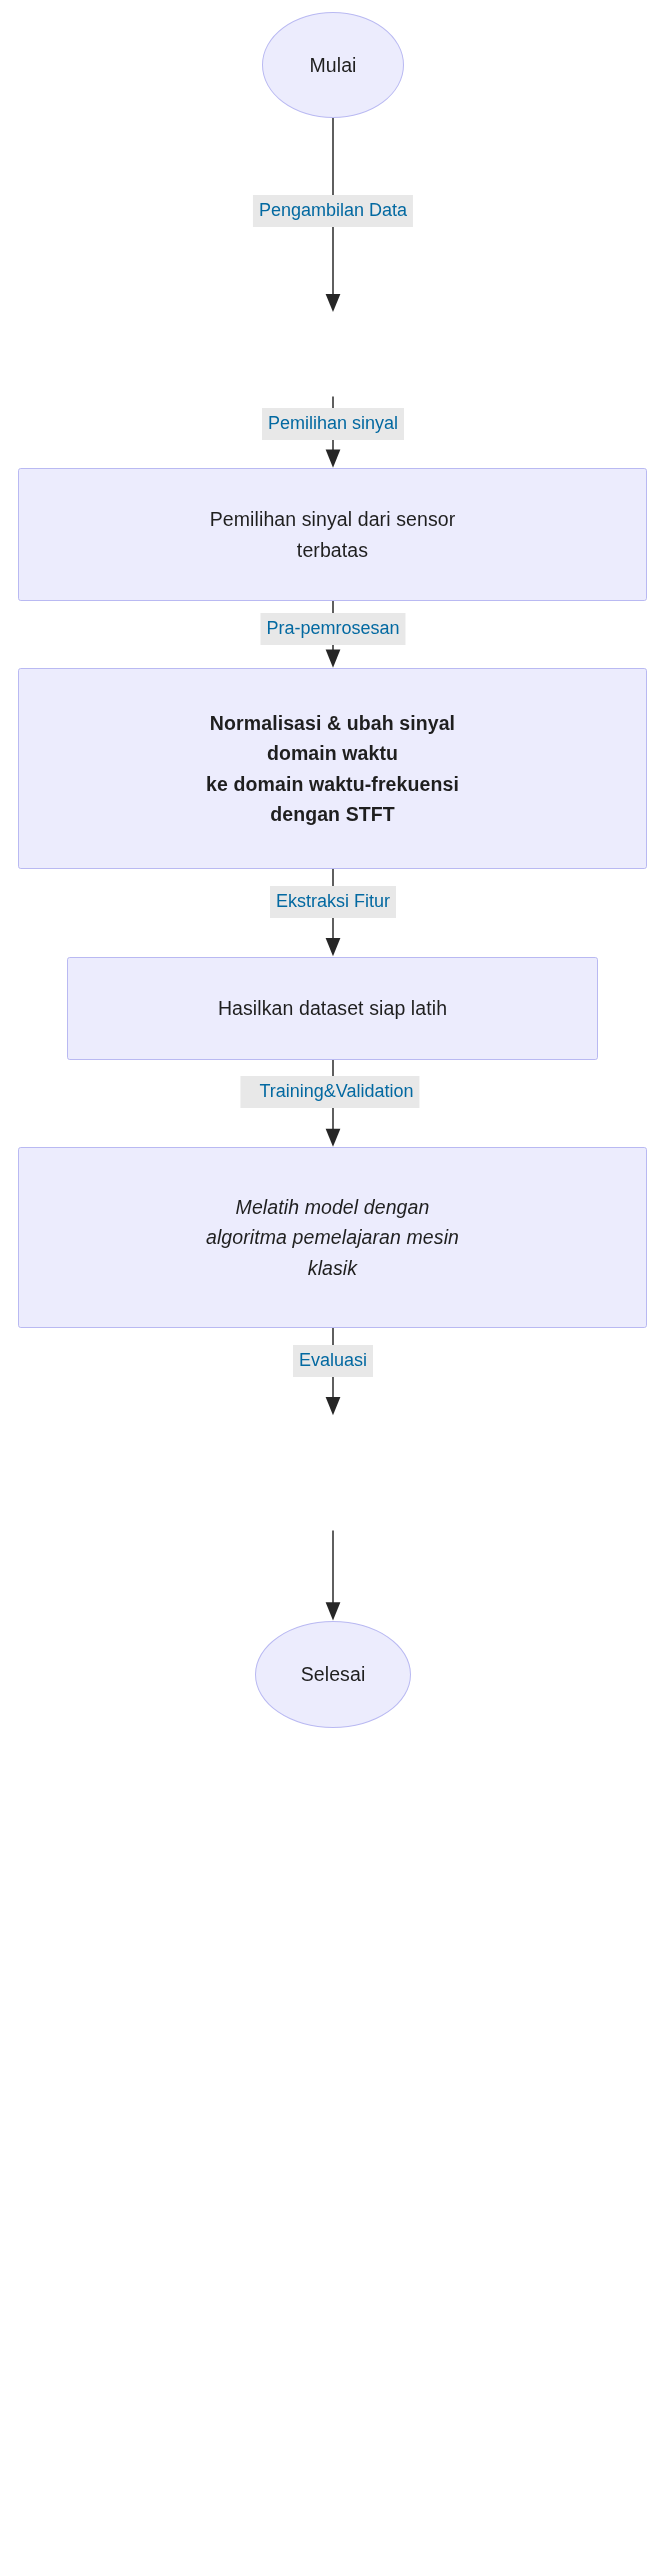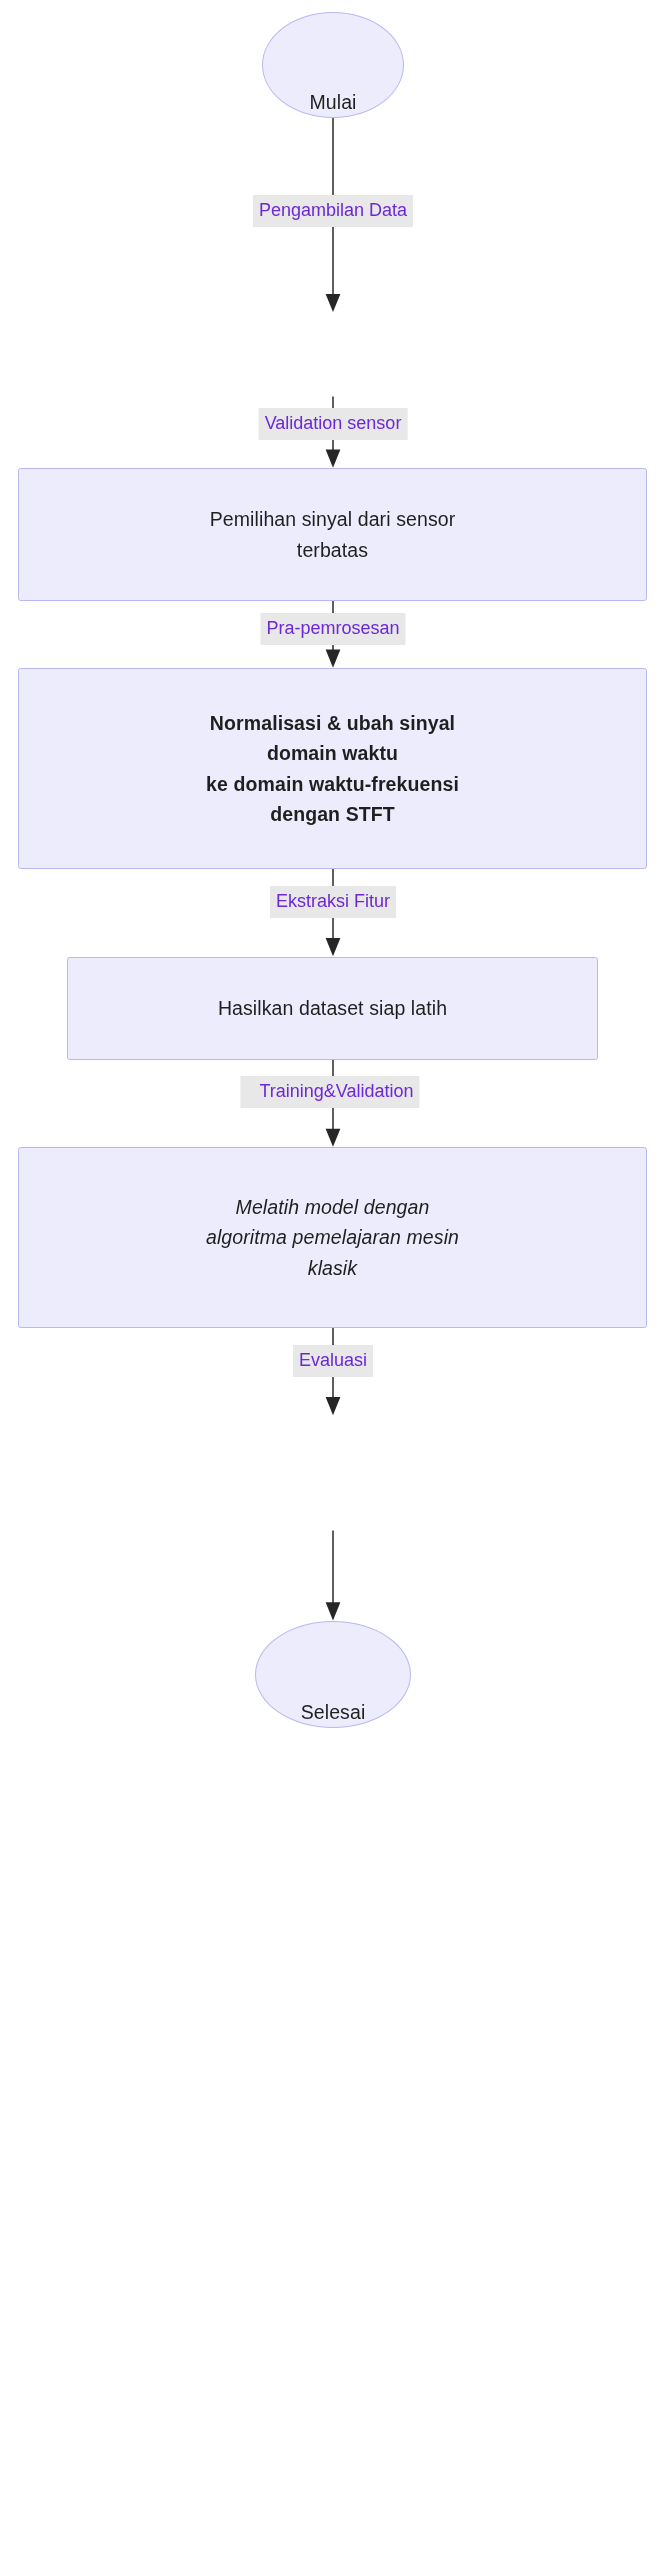--- a/index.html
+++ b/index.html
@@ -39,34 +39,33 @@
     letter-spacing: 0.1px;
     z-index: 3;
   }
 
   .node.process {
     border-radius: 2.7px;
   }
 
   .node.terminal {
     border-radius: 50% / 50%;
-    align-items: flex-end;
   }
 
   .node .node-label {
     padding: 0 9.4px;
     white-space: pre-line;
   }
 
   
   .edge-label {
     position: absolute;
     box-sizing: border-box;
     background: #e8e8e8;
-    color: #6d28d9;
+    color: #0369a1;
     font-size: 18px;
     line-height: 1.2;
     padding: 4.7px 6px 6px 6px;
     white-space: nowrap;
     transform: translateX(-50%);
     text-align: center;
     z-index: 4;
   }
 
   
@@ -163,21 +162,21 @@
 
   <div class="node terminal" style="left:255px; top:1621px; width:156px; height:107px;">
     <span class="node-label">Selesai</span>
   </div>
 
   <div class="edge-label" style="left:333px; top:195px;">
     <span>Pengambilan Data</span>
   </div>
 
   <div class="edge-label" style="left:333px; top:408px;">
-    <span>Validation sensor</span>
+    <span>Pemilihan sinyal</span>
   </div>
 
   <div class="edge-label" style="left:333px; top:613px;">
     <span>Pra-pemrosesan</span>
   </div>
 
   <div class="edge-label" style="left:333px; top:886px;">
     <span>Ekstraksi Fitur</span>
   </div>
 

